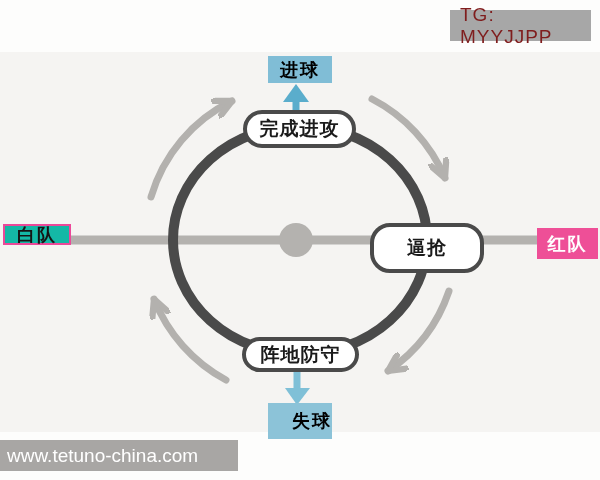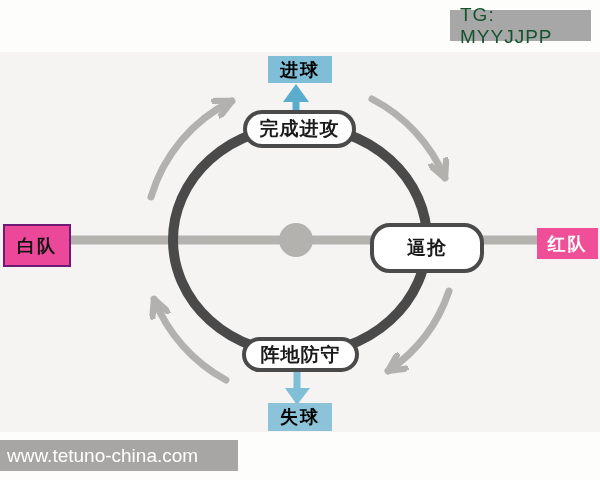--- a/index.html
+++ b/index.html
@@ -24,35 +24,35 @@
   .pill-top{left:243px;top:110px;width:113px;height:38px;}
   .pill-left{left:117px;top:223px;width:114px;height:34px;}
   .pill-right{left:370px;top:223px;width:114px;height:50px;}
   .pill-bottom{left:242px;top:337px;width:117px;height:35px;}
 
   
   .team-box{
     position:absolute;display:flex;align-items:center;justify-content:center;
     font-size:18px;font-weight:bold;box-sizing:border-box;letter-spacing:2px;
   }
-  .team-white{left:3px;top:224px;width:68px;height:43px;background:#ec4899;border:2px solid #701a75;color:#151515;}
+  .team-white{left:3px;top:224px;width:68px;height:21px;background:#14b8a6;border:2px solid #ec4899;color:#151515;}
   .team-red{left:537px;top:228px;width:61px;height:31px;background:#ee4f97;color:#ffffff;}
 
   
   .outcome-box{
     position:absolute;display:flex;align-items:center;justify-content:center;
     font-size:18px;font-weight:bold;color:#000000;letter-spacing:2px;
   }
   .outcome-goal{left:268px;top:56px;width:64px;height:27px;background:#80bdd6;}
-  .outcome-concede{left:268px;top:403px;width:64px;height:28px;background:#8cc3d8;}
+  .outcome-concede{left:268px;top:403px;width:64px;height:36px;background:#8cc3d8;justify-content:flex-end;}
 
   
   .tg-badge{
     position:absolute;left:450px;top:10px;width:141px;height:31px;
-    background:#a7a7a7;color:#14532d;display:flex;align-items:center;
+    background:#a7a7a7;color:#7f1d1d;display:flex;align-items:center;
     padding-left:10px;box-sizing:border-box;font-size:19px;letter-spacing:1px;
   }
   
   .watermark-bar{
     position:absolute;left:0;top:440px;width:238px;height:31px;
     background:#a8a6a4;color:#ffffff;display:flex;align-items:center;
     padding-left:7px;box-sizing:border-box;font-size:19px;
   }
 </style>
 </head>

